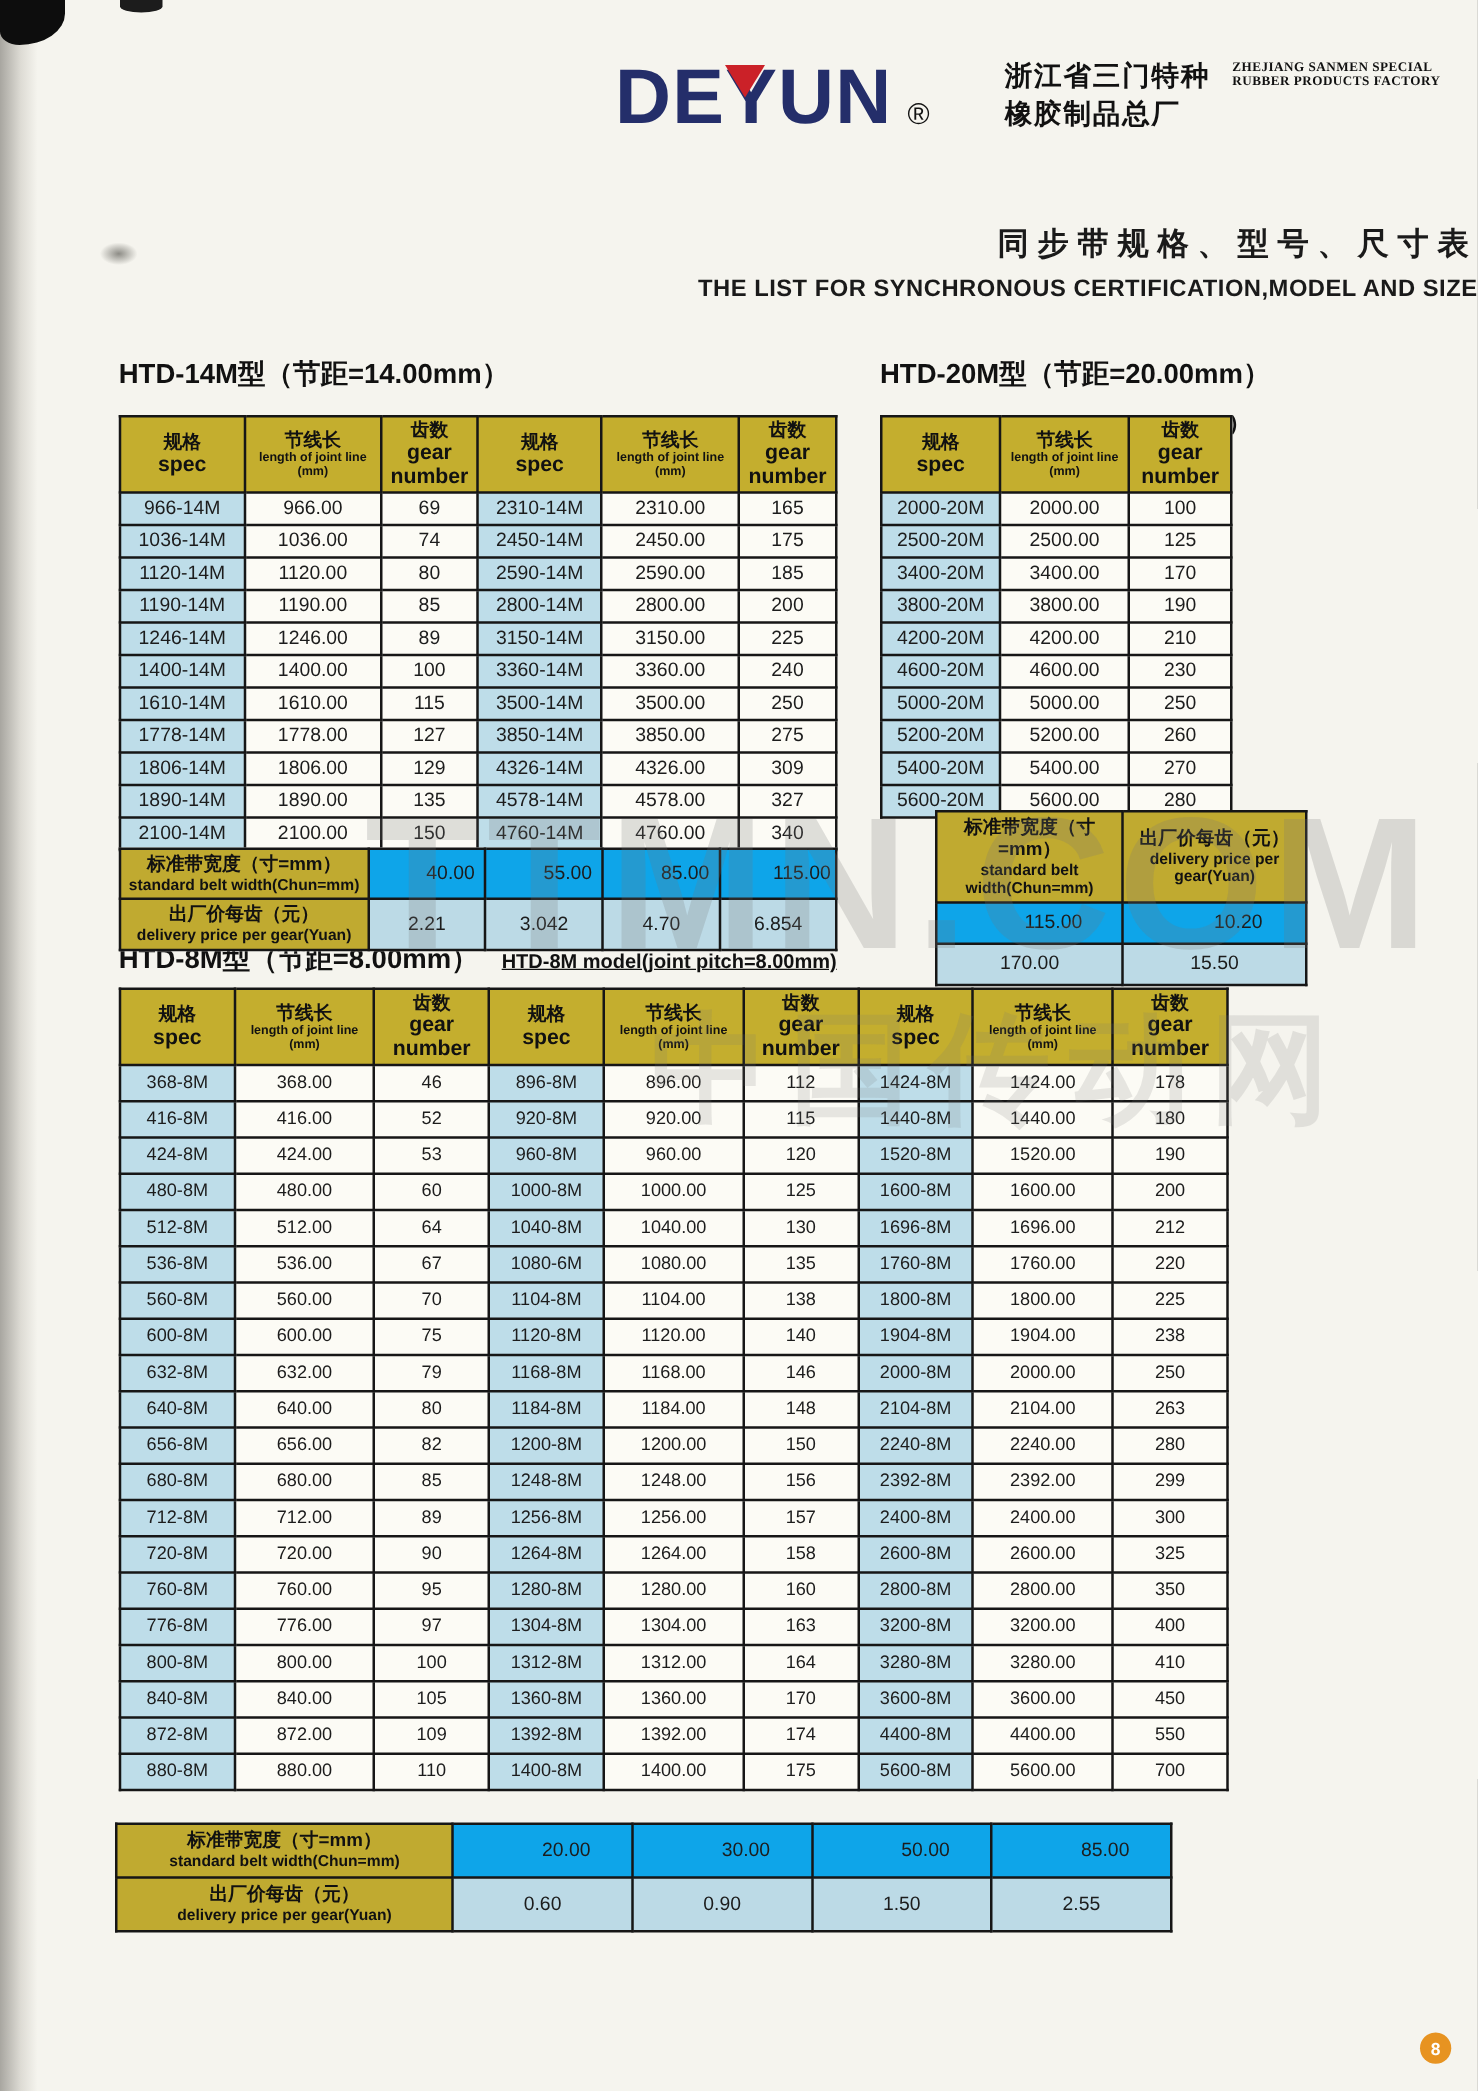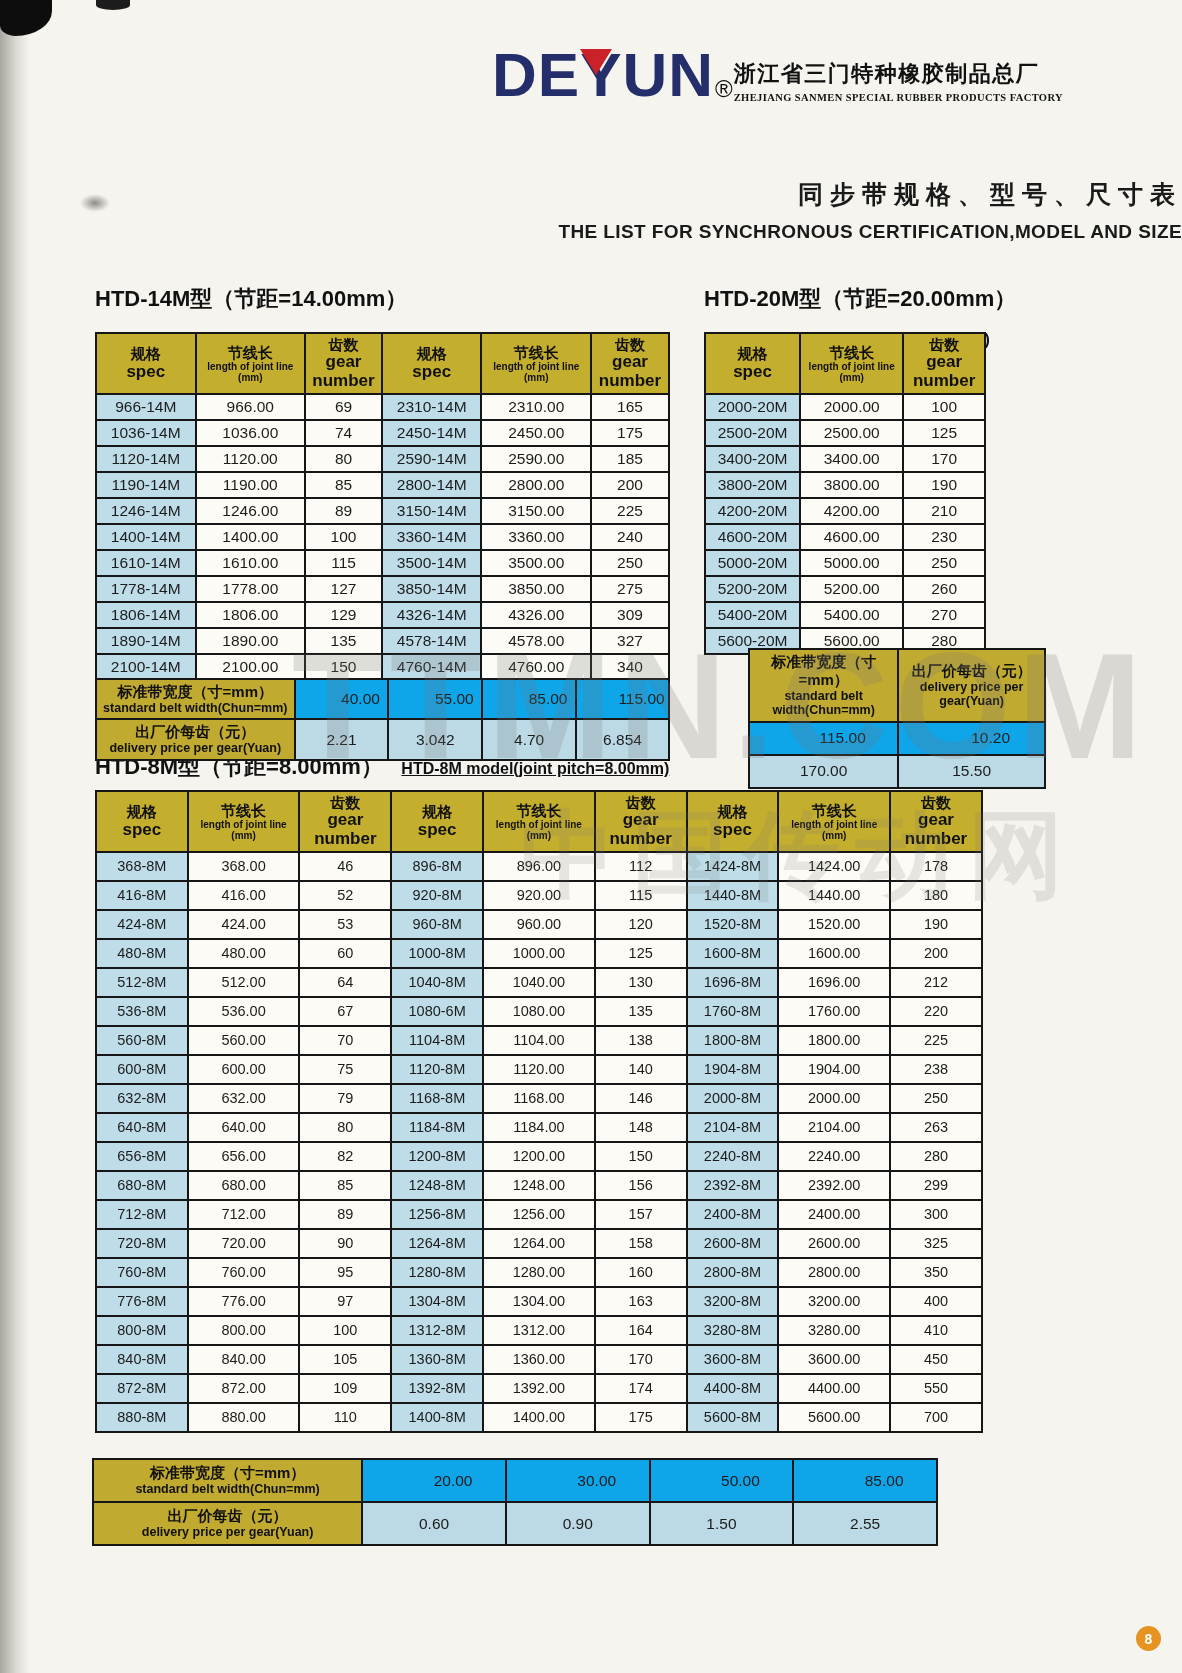--- a/index.html
+++ b/index.html
@@ -12,28 +12,28 @@
   .edge-left { position:absolute; left:0; top:0; width:30px; height:100%;
     background:linear-gradient(to right,#a8a6a0,#dddbd4 55%,rgba(245,244,238,0)); z-index:1;}
   .corner-blotch { position:absolute; left:0; top:0; width:52px; height:36px;
     background:#0d0d0d; border-radius:0 0 70% 30%; z-index:2;}
   .corner-blotch2 { position:absolute; left:96px; top:0; width:34px; height:10px;
     background:#1c1c1c; border-radius:0 0 50% 50%; z-index:2;}
   .smudge { position:absolute; left:80px; top:194px; width:30px; height:18px;
     background:radial-gradient(closest-side,#8d8c86,rgba(141,140,134,0)); z-index:2;}
 
   
-  .logo-area { position:absolute; left:492px; top:46px; display:flex; align-items:flex-end; gap:1px; z-index:3;}
+  .logo-area { position:absolute; left:492px; top:46px; display:flex; align-items:flex-end; gap:12px; z-index:3;}
   .logo-word { position:relative; font-weight:bold; font-size:62px; line-height:0.95;
     color:#242e6a; letter-spacing:1px; }
   .logo-tri { position:absolute; left:88px; top:3px; width:0; height:0;
     border-left:16px solid transparent; border-right:16px solid transparent;
     border-top:26px solid #cb2128; }
   .reg-mark { font-size:24px; color:#111; padding-bottom:2px; }
-  .company { display:flex; flex-direction:column; padding-bottom:2px; }
+  .company { display:flex; flex-direction:row; padding-bottom:2px;margin-left:48px; }
   .company-cn { font-size:22px; font-weight:bold; letter-spacing:1.5px; color:#111; }
   .company-en { font-family:"Liberation Serif", serif; font-size:10.5px; font-weight:bold;
     letter-spacing:0.4px; color:#111; margin-top:3px; }
 
   
   .title-block { position:absolute; left:0; top:178px; width:100%; text-align:right; z-index:3;}
   .title-cn { font-size:25px; font-weight:bold; letter-spacing:7px; color:#1a1a1a; }
   .title-en { font-size:19px; font-weight:bold; letter-spacing:0.4px; color:#1a1a1a; margin-top:10px; }
 
   

